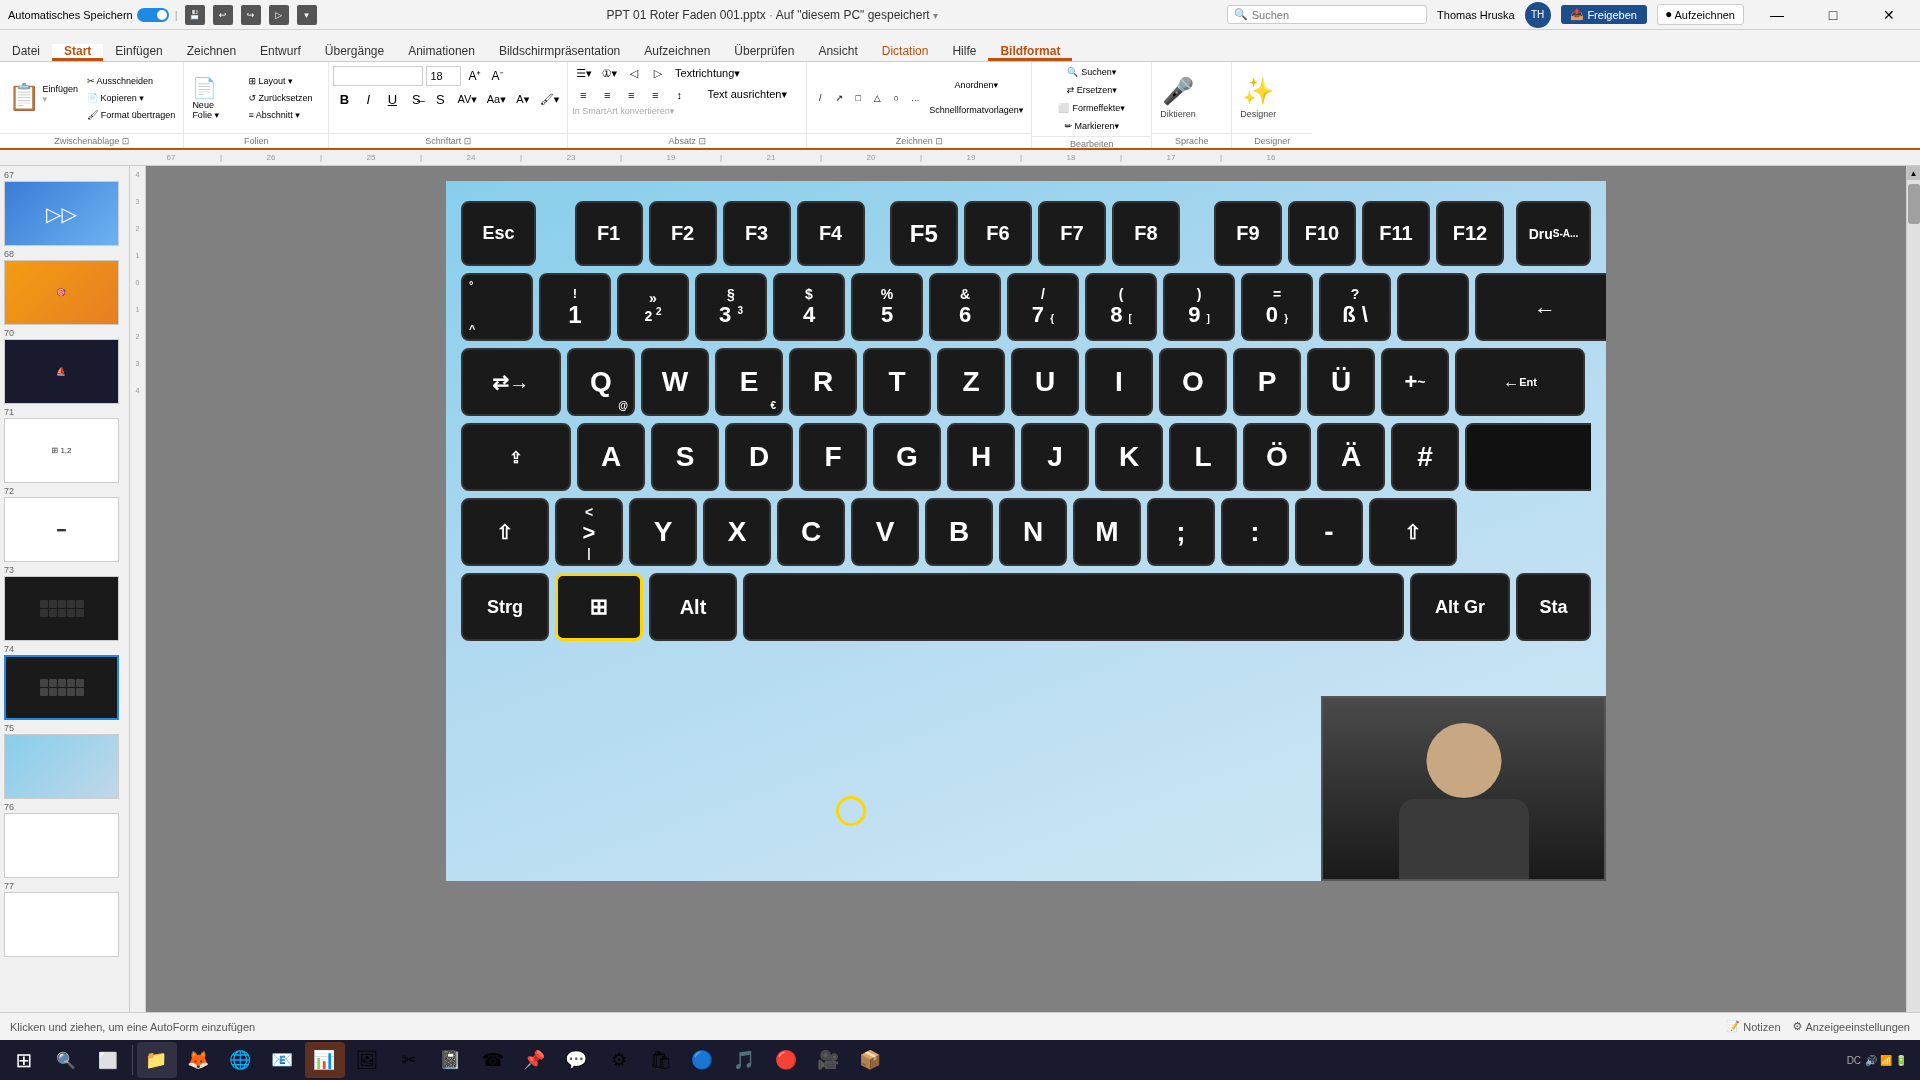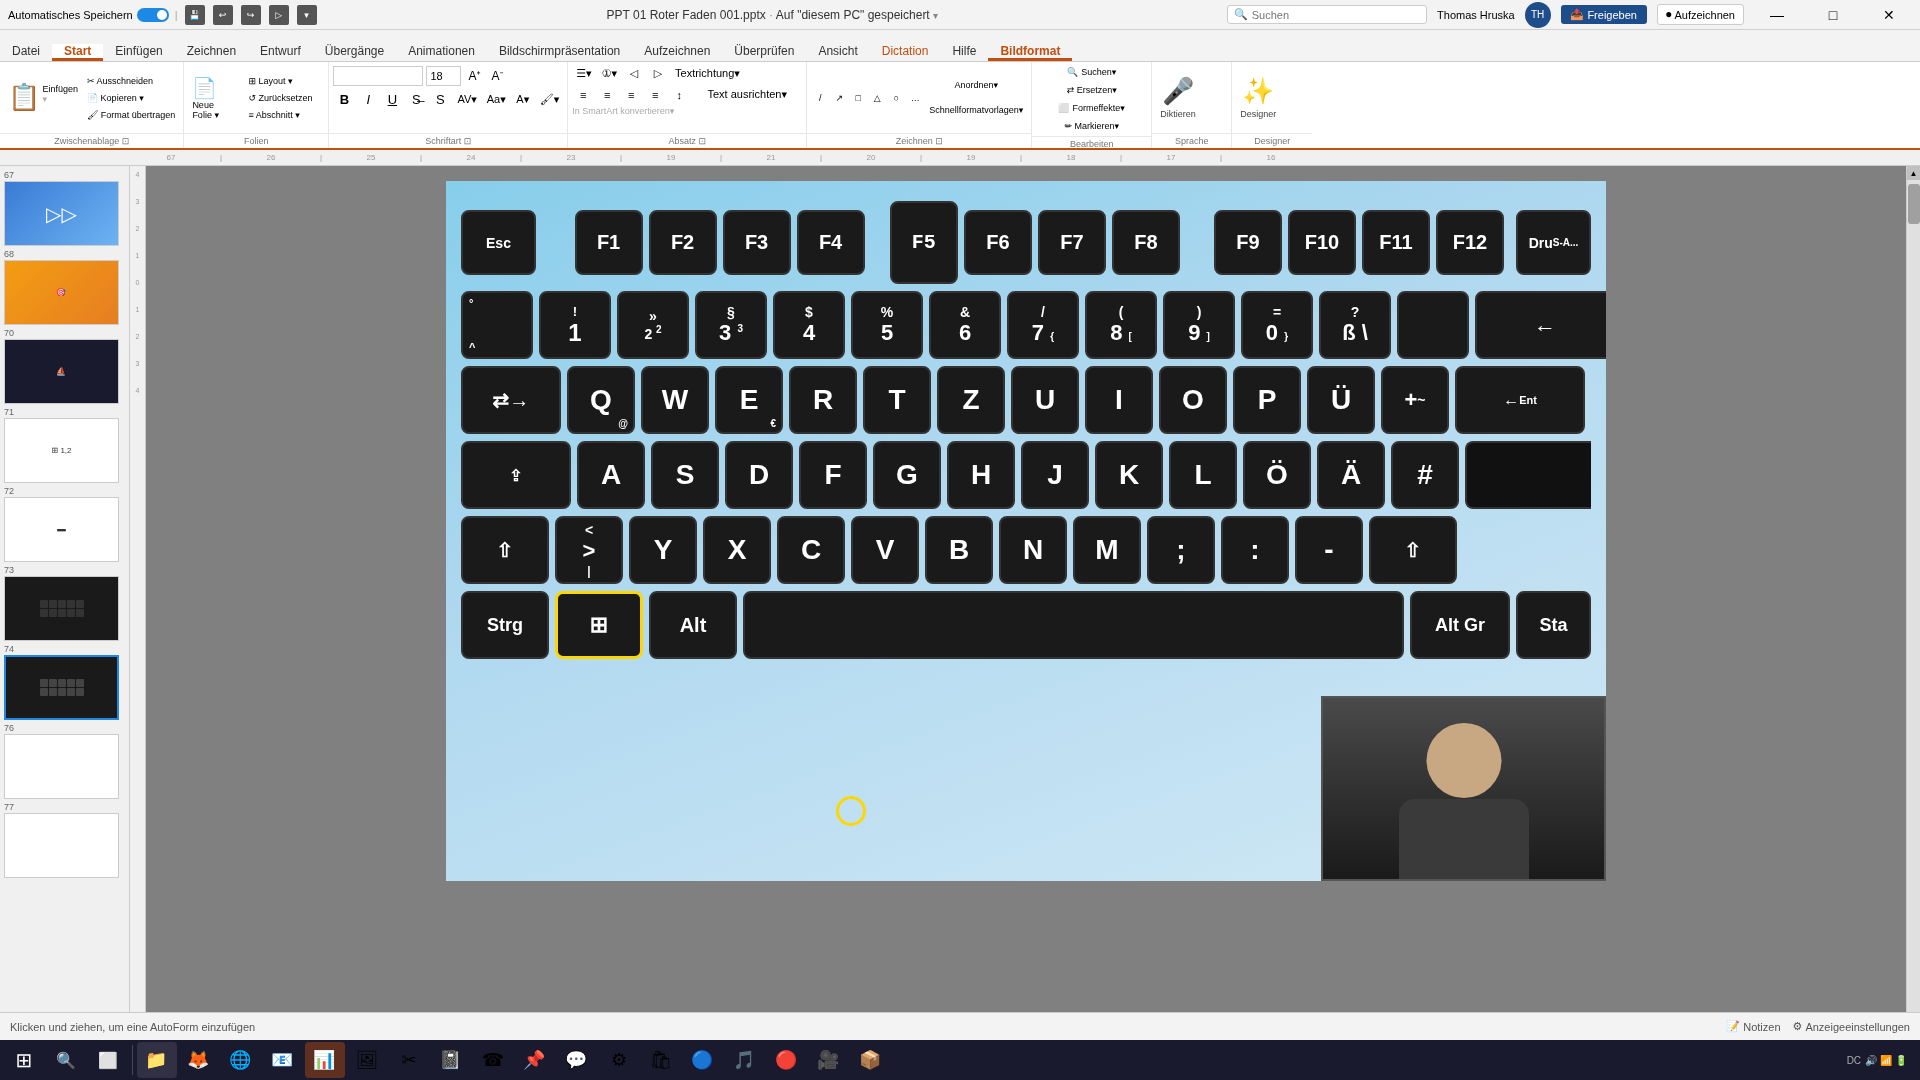--- a/index.html
+++ b/index.html
@@ -385,20 +385,24 @@
         <div style="display:flex;gap:1px;">
           <div style="width:8px;height:8px;background:#444;border-radius:1px;"></div>
           <div style="width:8px;height:8px;background:#444;border-radius:1px;"></div>
           <div style="width:8px;height:8px;background:#444;border-radius:1px;"></div>
           <div style="width:8px;height:8px;background:#444;border-radius:1px;"></div>
           <div style="width:8px;height:8px;background:#444;border-radius:1px;"></div>
         </div>
       </div>
     </div>
 
+    <div style="cursor:pointer;">
+      <div style="font-size:9px;color:#666;margin-bottom:1px;">75</div>
+      <div style="width:115px;height:65px;background:linear-gradient(135deg,#87ceeb,#c0d8e8);border:1px solid #ccc;"></div>
+    </div>
 
     <div style="cursor:pointer;">
       <div style="font-size:9px;color:#666;margin-bottom:1px;">76</div>
       <div style="width:115px;height:65px;background:#fff;border:1px solid #ccc;"></div>
     </div>
 
     <div style="cursor:pointer;">
       <div style="font-size:9px;color:#666;margin-bottom:1px;">77</div>
       <div style="width:115px;height:65px;background:#fff;border:1px solid #ccc;"></div>
     </div>
@@ -417,28 +421,28 @@
         <span>3</span>
         <span>4</span>
     </div>
 
     <div id="canvas-wrap" style="flex:1;overflow:auto;background:#808080;display:flex;align-items:flex-start;justify-content:center;padding:15px;position:relative;">
       <div id="slide-canvas" style="width:1160px;height:700px;background:linear-gradient(160deg,#87ceeb 0%,#afd8ef 40%,#d0e8f5 100%);position:relative;overflow:hidden;flex-shrink:0;">
 
         <div style="position:absolute;top:20px;left:15px;right:15px;bottom:10px;display:flex;flex-direction:column;gap:7px;">
 
           <div style="display:flex;gap:6px;align-items:center;">
-            <div class="key small-key" style="min-width:75px;height:65px;font-size:14px;text-align:center;">Esc</div>
+            <div class="key small-key" style="min-width:75px;height:65px;font-size:18px;text-align:center;">Esc</div>
             <div style="width:60px;"></div>
             <div class="key small-key" style="height:65px;font-size:20px;">F1</div>
             <div class="key small-key" style="height:65px;font-size:20px;">F2</div>
             <div class="key small-key" style="height:65px;font-size:20px;">F3</div>
             <div class="key small-key" style="height:65px;font-size:20px;">F4</div>
             <div style="width:30px;"></div>
-            <div class="key small-key" style="height:83px;font-size:20px;font-family:Liberation Mono, monospace;">F5</div>
+            <div class="key small-key" style="height:65px;font-size:24px;">F5</div>
             <div class="key small-key" style="height:65px;font-size:20px;">F6</div>
             <div class="key small-key" style="height:65px;font-size:20px;">F7</div>
             <div class="key small-key" style="height:65px;font-size:20px;">F8</div>
             <div style="width:50px;"></div>
             <div class="key small-key" style="height:65px;font-size:20px;">F9</div>
             <div class="key small-key" style="height:65px;font-size:20px;">F10</div>
             <div class="key small-key" style="height:65px;font-size:20px;">F11</div>
             <div class="key small-key" style="height:65px;font-size:20px;">F12</div>
             <div style="flex:1;"></div>
             <div class="key small-key" style="height:65px;font-size:14px;min-width:75px;">Dru<br><span style="font-size:10px;">S-A...</span></div>

